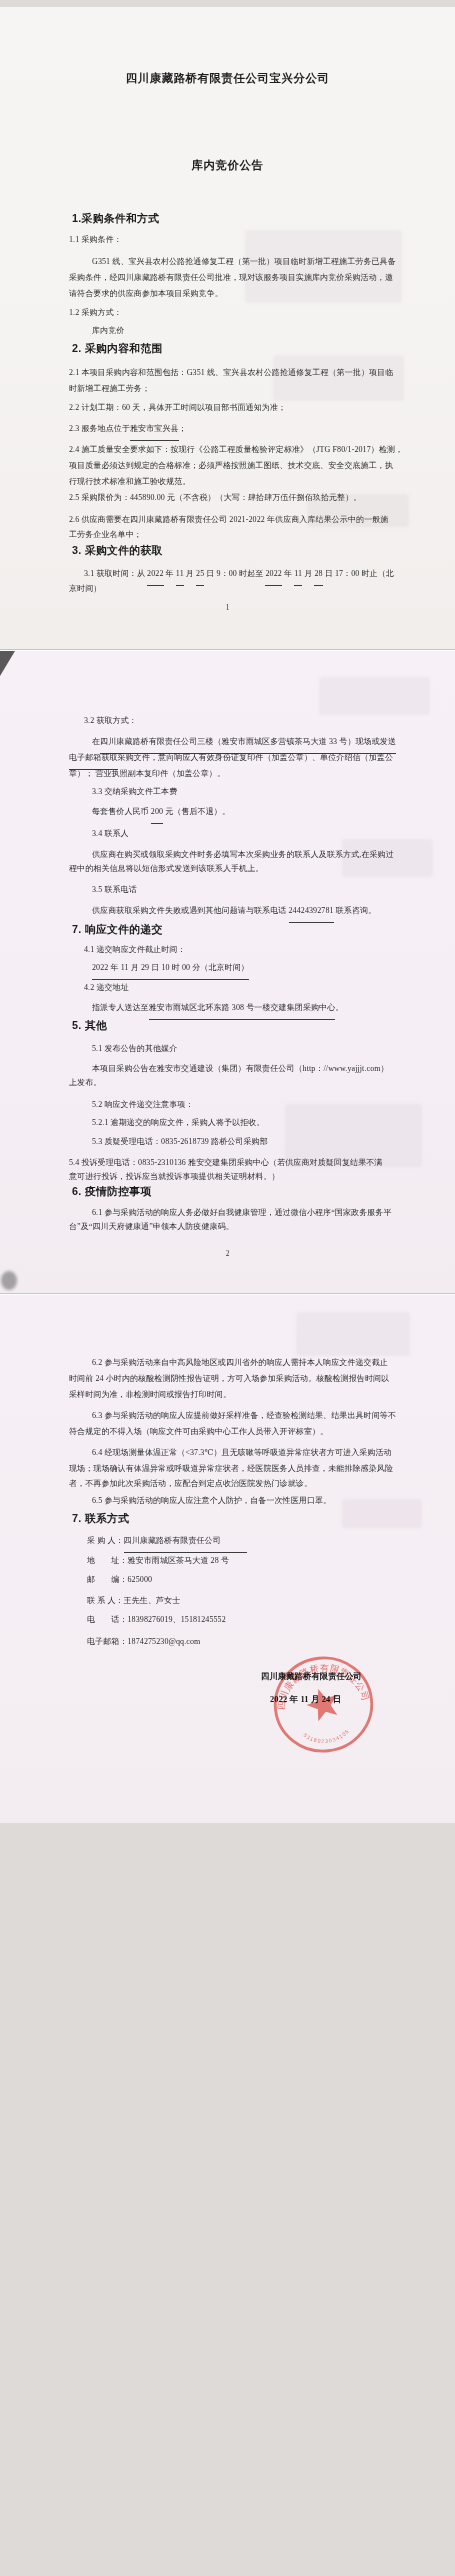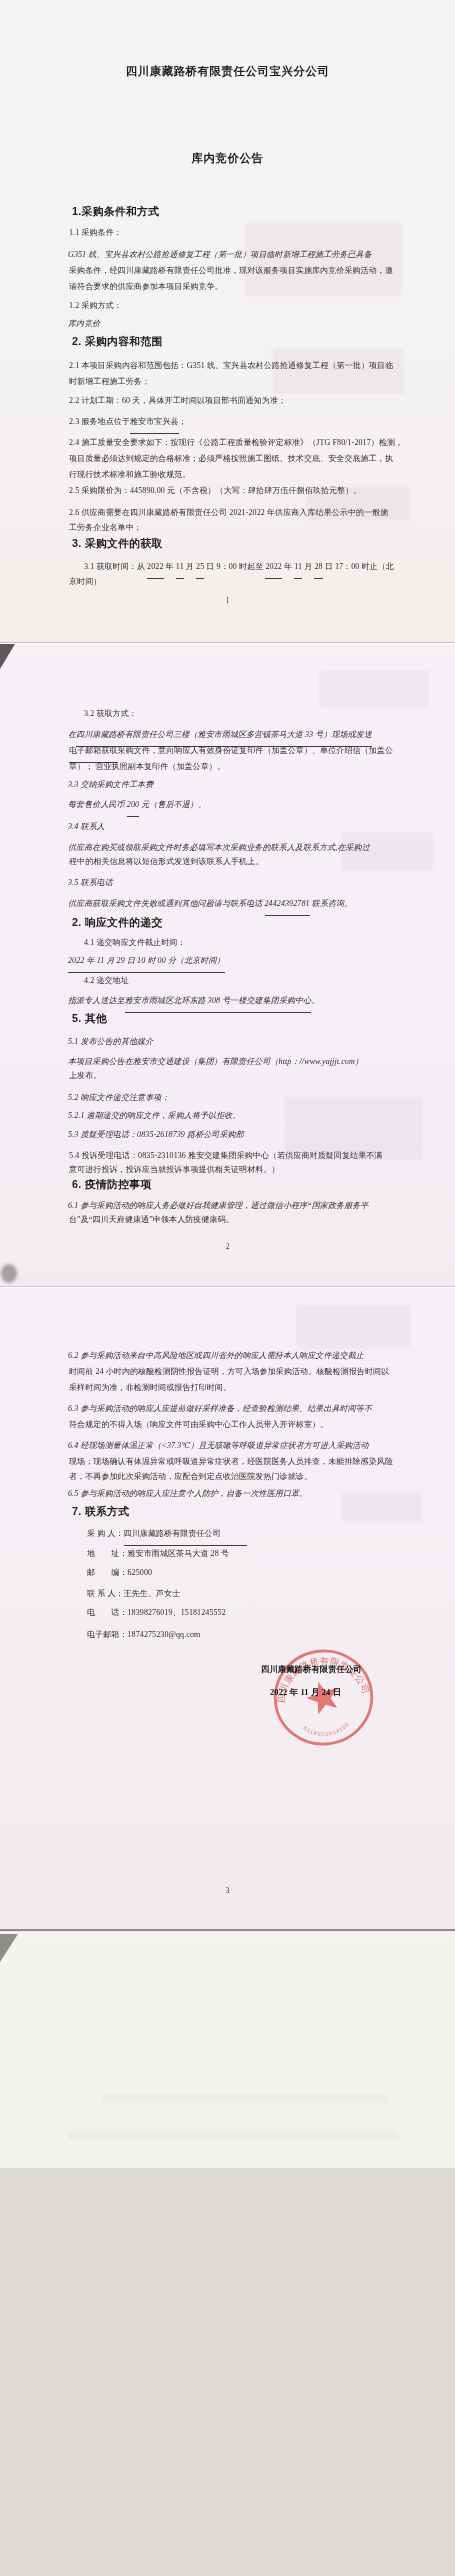--- a/index.html
+++ b/index.html
@@ -1,29 +1,29 @@
 <!DOCTYPE html>
 <html style="font-size:9px"><head>
 <meta charset="utf-8">
 <style>
   html,body{margin:0;padding:0;background:#dddad8;}
-  .stage{position:relative;width:456px;height:2168px;margin:0 auto;overflow:hidden;
+  .stage{position:relative;width:456px;height:1816px;margin:7px auto;overflow:hidden;
          font-family:"Liberation Serif","DejaVu Serif",serif;color:#2a2a2a;}
   .page{position:absolute;left:0;width:456px;height:644px;overflow:hidden;font-size:8px;}
   #pg1{top:0;background:linear-gradient(180deg,#f7f4f4 0%,#f5f2f2 55%,#f1eeec 100%);}
   #pg2{top:644px;background:linear-gradient(180deg,#f7f0f6 0%,#f5eef4 60%,#f2ebf0 100%);}
   #pg3{top:1288px;background:linear-gradient(180deg,#f6eff5 0%,#f4edf2 70%,#f0e9ee 100%);}
   #pg4{top:1932px;background:linear-gradient(180deg,#f4f3f0 0%,#f2f2ee 60%,#efeeea 100%);}
   .ln{position:absolute;white-space:nowrap;letter-spacing:0.1px;}
   .ct{left:4.6px;width:446px;text-align:center;font-weight:bold;font-size:11.4px;letter-spacing:0.6px;
       font-family:"Liberation Sans","DejaVu Sans",sans-serif;color:#1f1f1f;}
   .hd{left:72px;font-weight:bold;font-size:10.8px;letter-spacing:0.3px;
       font-family:"Liberation Sans","DejaVu Sans",sans-serif;color:#1d1d1d;}
   .itm{left:69px;}
-  .ind{left:68px;font-style:italic;}
+  .ind{left:92px;}
   .wrap{left:69px;}
   .pn{left:4.6px;width:446px;text-align:center;font-size:7.4px;color:#333;}
   .u{border-bottom:0.6px solid #3c3c3c;padding-bottom:7px;}
   .uw{padding-right:26px;}
   .contact{left:87px;}
   .sign{font-weight:700;color:#171717;}
   
   .pb{position:absolute;left:0;width:456px;}
   
   .seal{position:absolute;left:271px;top:359px;width:105px;height:101px;
@@ -89,21 +89,21 @@
     <div class="ln wrap" style="top:101px"><span class="u">电子邮箱获取</span><span>采购文件，意向响应人有效身份证复印件（加盖公章）、单位介绍信（加盖公</span></div>
     <div class="ln wrap" style="top:117px">章）； 营业执照副本复印件（加盖公章）。</div>
     <div class="ln ind" style="top:135px">3.3 交纳采购文件工本费</div>
     <div class="ln ind" style="top:155px"><span>每套售价人民币 </span><span class="u">200</span><span> 元（售后不退）。</span></div>
     <div class="ln ind" style="top:177px">3.4 联系人</div>
     <div class="ln ind" style="top:198px">供应商在购买或领取采购文件时务必填写本次采购业务的联系人及联系方式,在采购过</div>
     <div class="ln wrap" style="top:212px">程中的相关信息将以短信形式发送到该联系人手机上。</div>
     <div class="ln ind" style="top:233px">3.5 联系电话</div>
     <div class="ln ind" style="top:254px"><span>供应商获取采购文件失败或遇到其他问题请与联系电话 </span><span class="u">24424392781</span><span> 联系咨询。</span></div>
 
-    <div class="ln hd" style="top:272px">2. 响应文件的递交</div>
+    <div class="ln hd" style="top:272px">7. 响应文件的递交</div>
     <div class="ln" style="top:293px;left:84px">4.1 递交响应文件截止时间：</div>
     <div class="ln ind" style="top:311px"><span class="u">2022 年 11 月 29 日 10 时 00 分（北京时间）</span></div>
     <div class="ln" style="top:331px;left:84px">4.2 递交地址</div>
     <div class="ln ind" style="top:351px"><span>指派专人送达至</span><span class="u">雅安市雨城区北环东路 308 号一楼交建集团采购中心</span><span>。</span></div>
 
     <div class="ln hd" style="top:368px">5. 其他</div>
     <div class="ln ind" style="top:392px">5.1 发布公告的其他媒介</div>
     <div class="ln ind" style="top:412px">本项目采购公告在雅安市交通建设（集团）有限责任公司（http：//www.yajjjt.com）</div>
     <div class="ln wrap" style="top:426px">上发布。</div>
     <div class="ln ind" style="top:448px">5.2 响应文件递交注意事项：</div>

